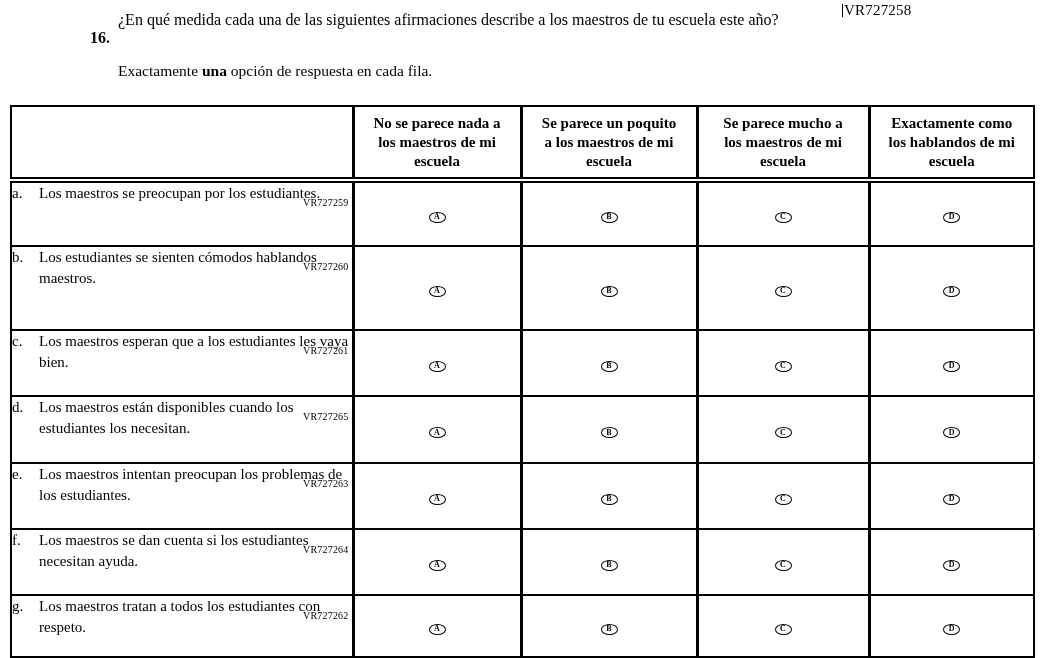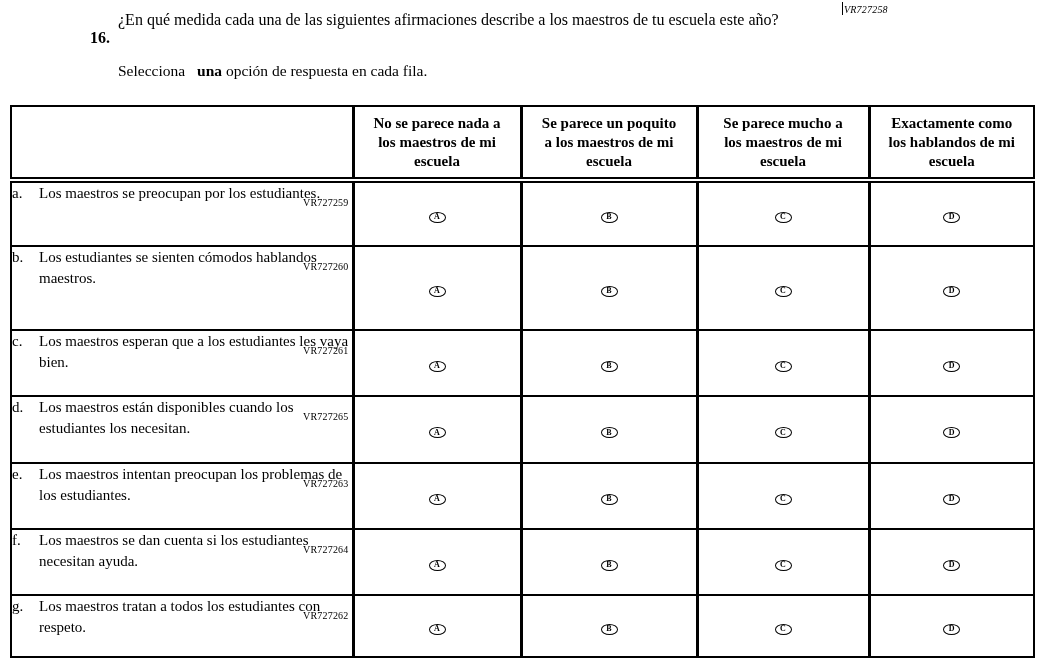--- a/index.html
+++ b/index.html
@@ -14,25 +14,24 @@
     height: 658px;
     background: #ffffff;
     overflow: hidden;
   }
 
   
   .page-code {
     position: absolute;
     top: 2px;
     left: 842px;
-    font-size: 10px;
+    font-size: 15px;
     letter-spacing: 0.2px;
     display: flex;
-    align-items: flex-end;
-    font-style: italic;
+    align-items: center;
   }
   .page-code .vbar {
     display: inline-block;
     width: 0;
     height: 13px;
     border-left: 1.5px solid #000;
     margin-right: 1px;
   }
 
   
@@ -52,21 +51,21 @@
     margin-top: 18px;
   }
   .qtext { }
 
   .instruction {
     position: absolute;
     left: 118px;
     top: 62px;
     font-size: 15.5px;
   }
-  .instruction .bold { font-weight: bold; margin-left: 8px; }
+  .instruction .bold { font-weight: bold; }
 
   
   table.matrix {
     position: absolute;
     left: 10px;
     top: 105px;
     width: 1023px;
     border-collapse: collapse;
     table-layout: fixed;
     border: 2.5px solid #000;
@@ -142,21 +141,21 @@
     <span class="vbar"></span>
     <span>VR727258</span>
   </div>
 
   <div class="question">
     <span class="qnum">16.</span>
     <span class="qtext">¿En qué medida cada una de las siguientes afirmaciones describe a los maestros de tu escuela este año?</span>
   </div>
 
   <div class="instruction">
-    <span>Selecciona</span>
+    <span>Exactamente</span>
     <span class="bold">una</span>
     <span>opción de respuesta en cada fila.</span>
   </div>
 
   <table class="matrix">
     <colgroup>
       <col style="width:342px">
       <col style="width:168px">
       <col style="width:176px">
       <col style="width:172px">

